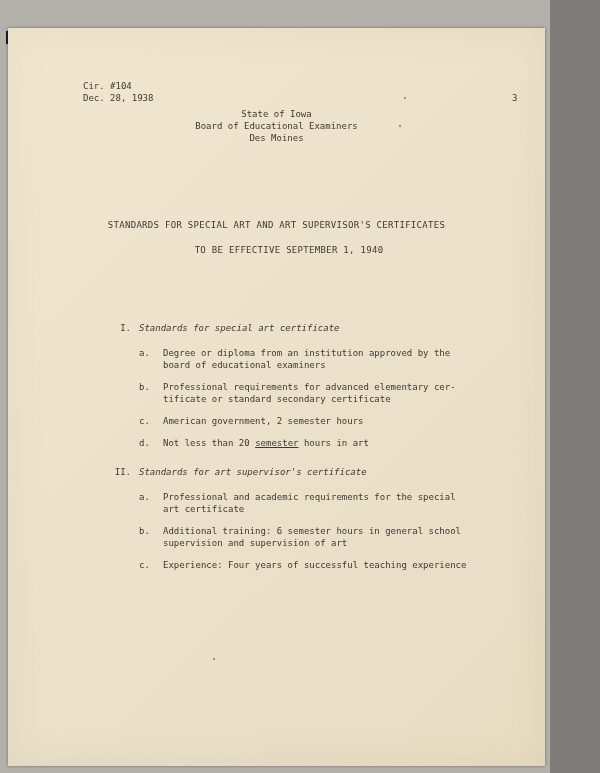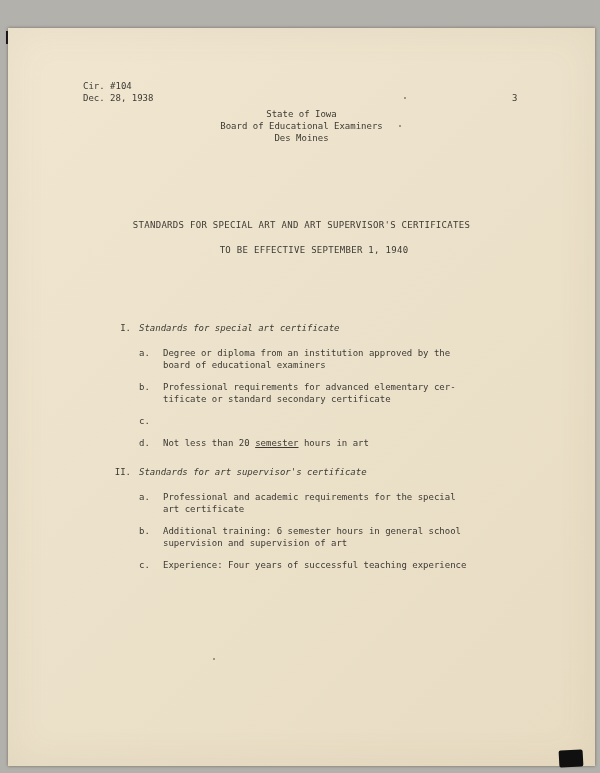--- a/index.html
+++ b/index.html
@@ -1,17 +1,17 @@
 <!DOCTYPE html>
 <html><head>
 <meta charset="utf-8">
 <style>
   html,body { margin:0; padding:0; background:#7e7d79; }
   .stage {
-    position:relative; width:600px; height:773px;
+    position:relative; width:550px; height:773px;
     background:#b3b1ac; overflow:hidden;
     font-family:"DejaVu Sans Mono","Liberation Mono",monospace;
   }
   .paper {
     position:absolute; left:8px; top:28px; right:5px; bottom:7px;
     background:linear-gradient(135deg,#f1e7d1 0%,#ece1ca 45%,#e8dcc3 100%);
     box-shadow:0 0 3px rgba(60,50,30,.55), inset 0 0 40px rgba(120,100,60,.08);
     color:#3d3933; font-size:9px; line-height:12px;
   }
   .hdr   { position:absolute; left:75px; top:52px; }
@@ -85,20 +85,21 @@
           <span class="txt">Degree or diploma from an institution approved by the
 board of educational examiners</span>
         </div>
         <div class="item">
           <span class="letter">b.</span>
           <span class="txt">Professional requirements for advanced elementary cer-
 tificate or standard secondary certificate</span>
         </div>
         <div class="item">
           <span class="letter">c.</span>
+          <span class="txt">American government, 2 semester hours</span>
         </div>
         <div class="item">
           <span class="letter">d.</span>
           <span class="txt"><span>Not less than 20 </span><span class="ul">semester</span><span> hours in art</span></span>
         </div>
       </div>
 
       <div class="section">
         <div class="sec-head">
           <span class="numeral">II.</span>

